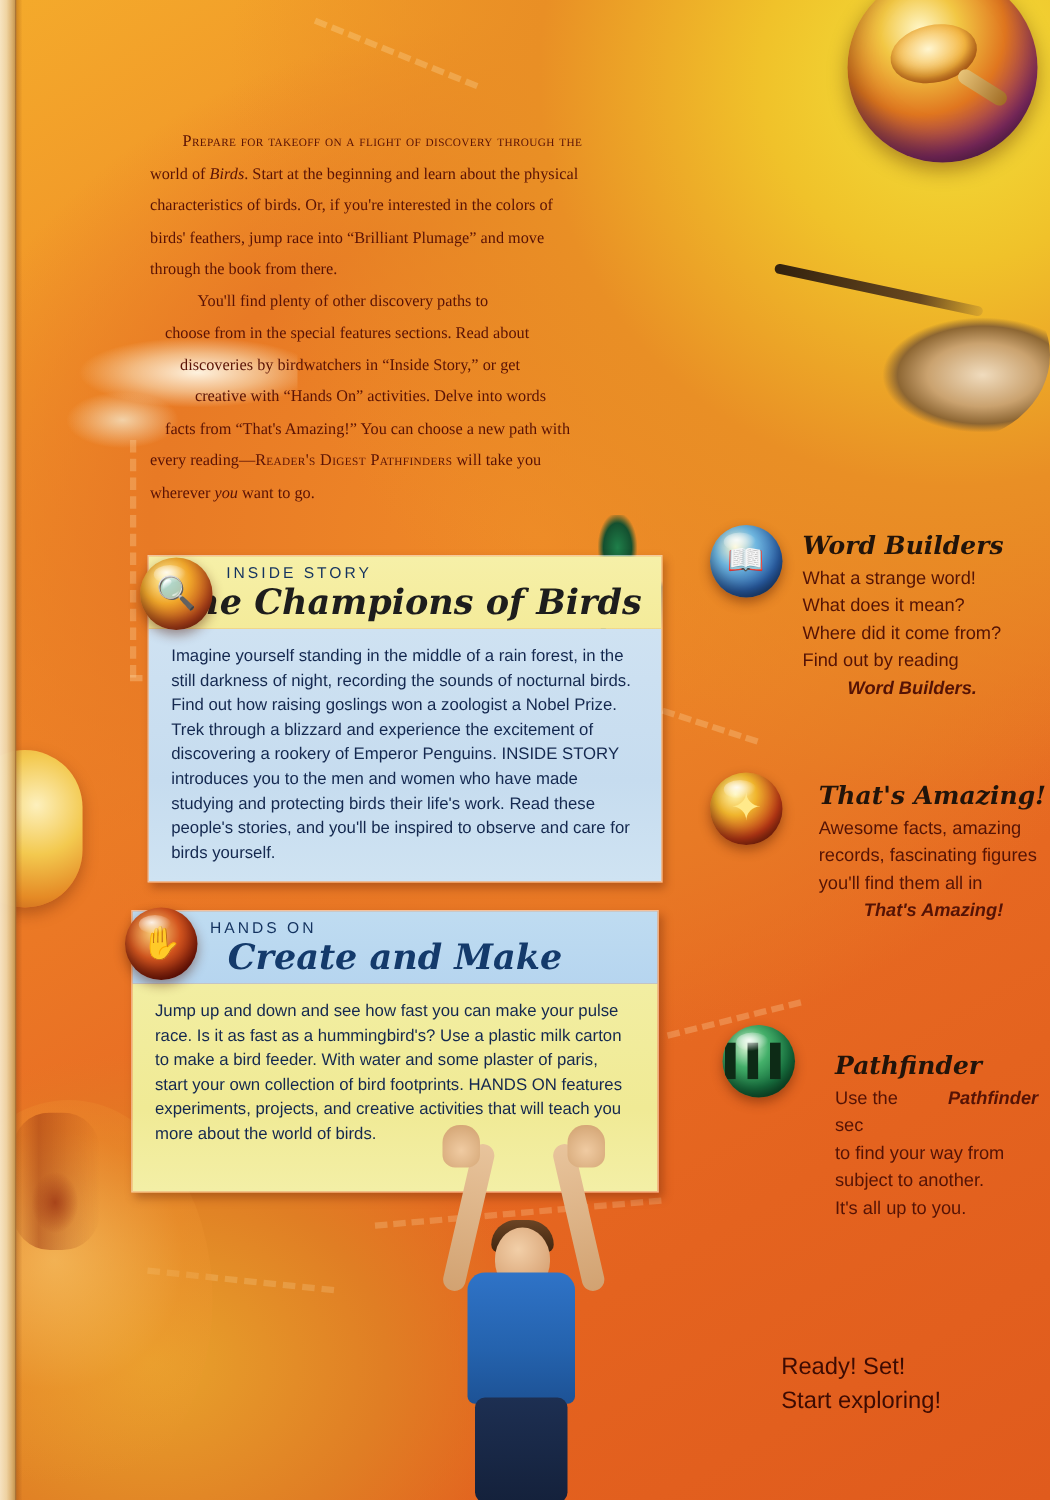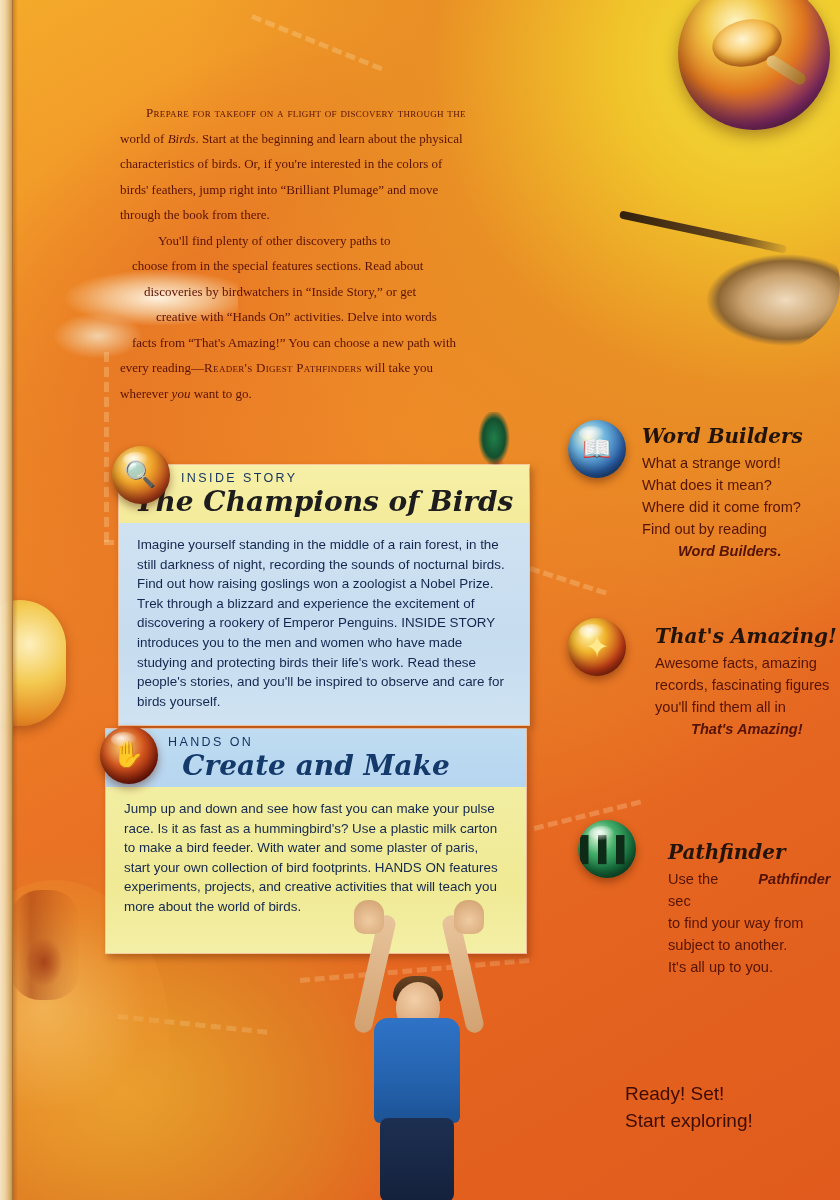--- a/index.html
+++ b/index.html
@@ -115,21 +115,21 @@
     color: #1d1d1d;
   }
   .panel .panel-body {
     padding: 12px 18px 14px 18px;
     font-family: "Liberation Sans", sans-serif;
     font-size: 13.4px;
     line-height: 19.6px;
     color: #14284f;
   }
   #panel-inside {
-    left: 118px; top: 464px;
+    left: 118px; top: 444px;
     width: 410px;
   }
   #panel-inside .panel-head {
     background: linear-gradient(180deg,#f6f0a8 0%, #f4eb9a 100%);
   }
   #panel-inside .panel-body {
     background: linear-gradient(180deg,#cfe2f2 0%, #c6dcef 60%, #cfe3f2 100%);
     min-height: 150px;
   }
   #panel-hands {
@@ -391,21 +391,21 @@
   <div class="blob" id="left-hand"></div>
 
   <div class="page-edge"></div>
   <div class="page-edge2"></div>
 
 
   <div class="intro">
     <p class="indent"><span class="sc">Prepare for takeoff on a flight of discovery through the</span></p>
     <p><span>world of <em>Birds</em>. Start at the beginning and learn about the physical</span></p>
     <p><span>characteristics of birds. Or, if you're interested in the colors of</span></p>
-    <p><span>birds' feathers, jump right into “Brilliant Plumage” and move</span></p>
+    <p><span>birds' feathers, jump race into “Brilliant Plumage” and move</span></p>
     <p><span>through the book from there.</span></p>
     <p class="l2" style="text-indent:26px"><span>You'll find plenty of other discovery paths to</span></p>
     <p class="l2"><span>choose from in the special features sections. Read about</span></p>
     <p class="l3"><span>discoveries by birdwatchers in “Inside Story,” or get</span></p>
     <p class="l4"><span>creative with “Hands On” activities. Delve into words</span></p>
     <p class="l6"><span>facts from “That's Amazing!” You can choose a new path with</span></p>
     <p class="l7"><span>every reading—<span class="sc">Reader's Digest Pathfinders</span> will take you</span></p>
     <p class="l7"><span>wherever <em>you</em> want to go.</span></p>
   </div>
 

